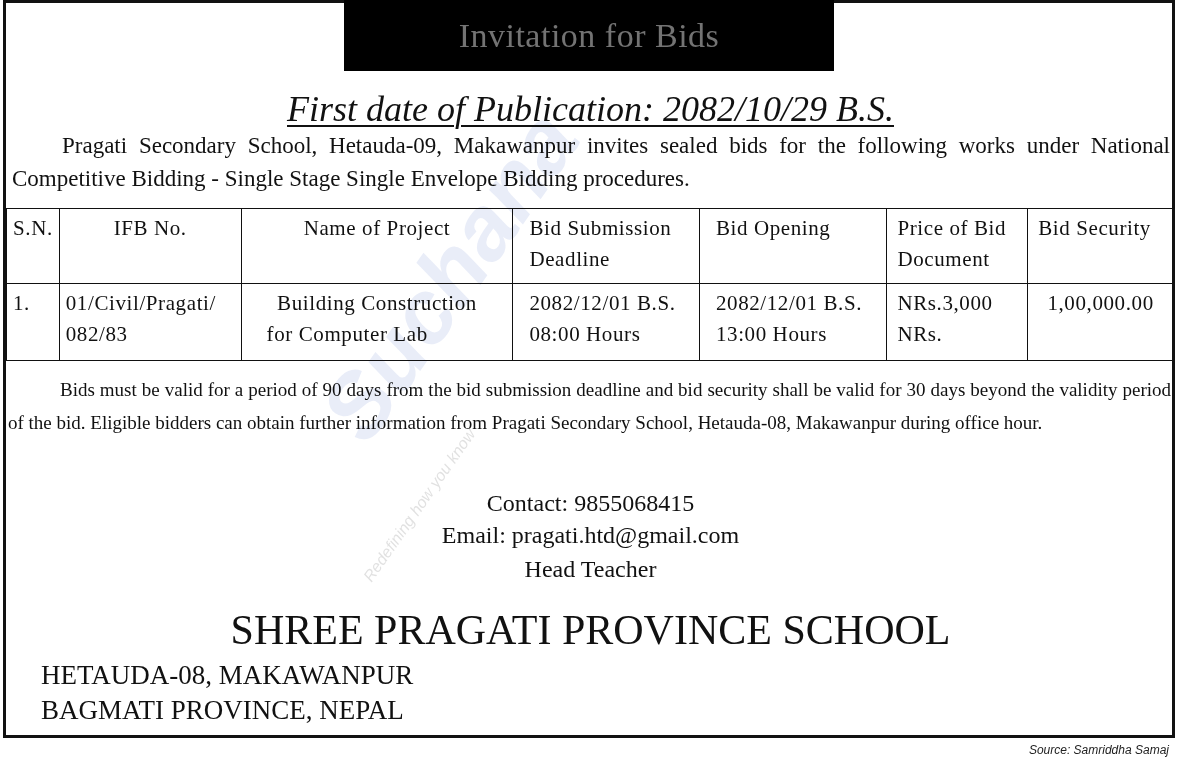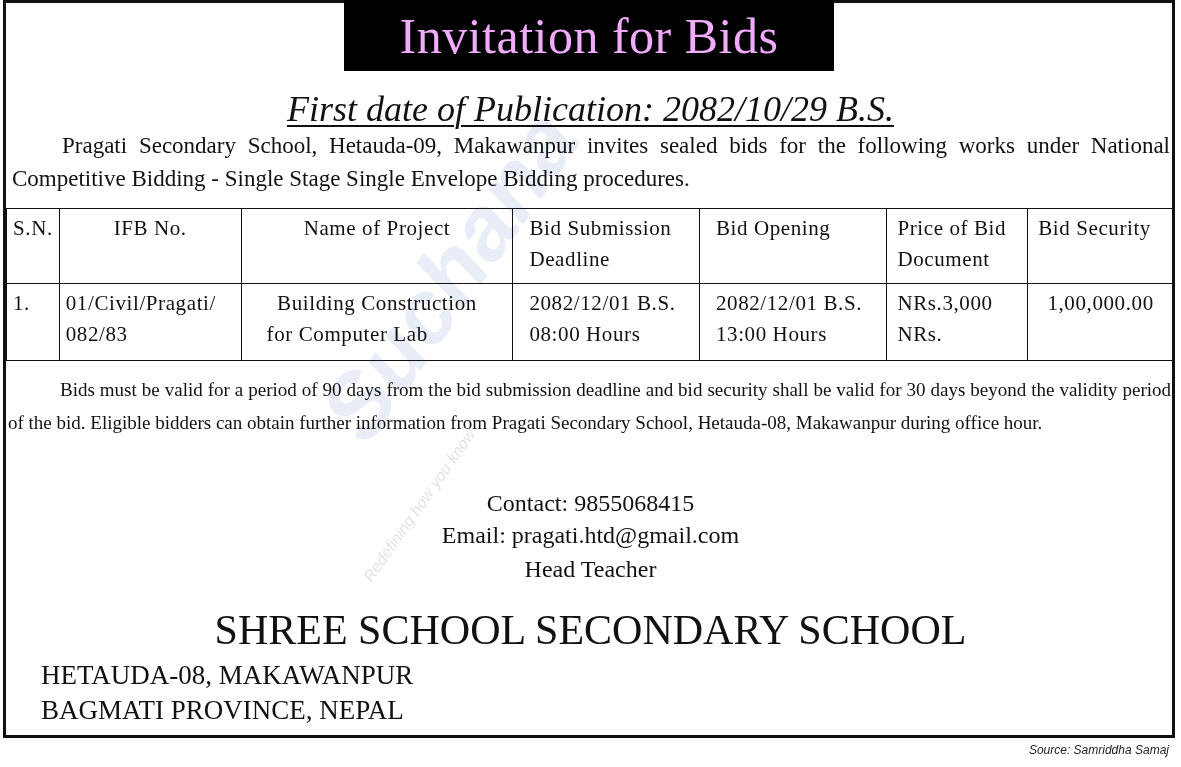--- a/index.html
+++ b/index.html
@@ -6,22 +6,22 @@
   body {
     width: 1181px; height: 767px; background: #ffffff; position: relative; overflow: hidden;
     font-family: "Liberation Serif", "DejaVu Serif", serif; color: #111;
   }
   .frame {
     position: absolute; left: 3px; top: 0; width: 1172px; height: 738px;
     border: 3px solid #111; border-top-width: 3px; box-sizing: border-box;
   }
   .title-box {
     position: absolute; left: 344px; top: 0; width: 490px; height: 71px;
-    background: #000; color: #f0abfc; display: flex; align-items: center; justify-content: center;
-    font-size: 50px; letter-spacing: 0.5px;
+    background: #000; color: #737373; display: flex; align-items: center; justify-content: center;
+    font-size: 34px; letter-spacing: 0.5px;
   }
   .pubdate {
     position: absolute; left: 0; right: 0; top: 88px; text-align: center;
     font-size: 36px; font-style: italic;
   }
   .pubdate span { text-decoration: underline; text-decoration-thickness: 2px; text-underline-offset: 4px; }
   .intro {
     position: absolute; left: 12px; top: 129px; width: 1158px; font-size: 23px; line-height: 33px;
     text-align: justify; text-align-last: left;
   }
@@ -130,17 +130,17 @@
     </tr>
   </tbody>
 </table>
 
 <div class="para2"><span class="indent"></span><span>Bids must be valid for a period of 90 days from the bid submission deadline and bid security shall be valid for 30 days beyond the validity period of the bid. Eligible bidders can obtain further information from Pragati Secondary School, Hetauda-08, Makawanpur during office hour.</span></div>
 
 <div class="contact" style="top:490px">Contact: 9855068415</div>
 <div class="contact" style="top:522px">Email: pragati.htd@gmail.com</div>
 <div class="contact" style="top:556px">Head Teacher</div>
 
-<div class="school">SHREE SCHOOL SECONDARY SCHOOL</div>
+<div class="school">SHREE PRAGATI PROVINCE SCHOOL</div>
 <div class="addr" style="top:660px">HETAUDA-08, MAKAWANPUR</div>
 <div class="addr" style="top:695px">BAGMATI PROVINCE, NEPAL</div>
 
 <div class="source">Source: Samriddha Samaj</div>
 
 </body></html>

